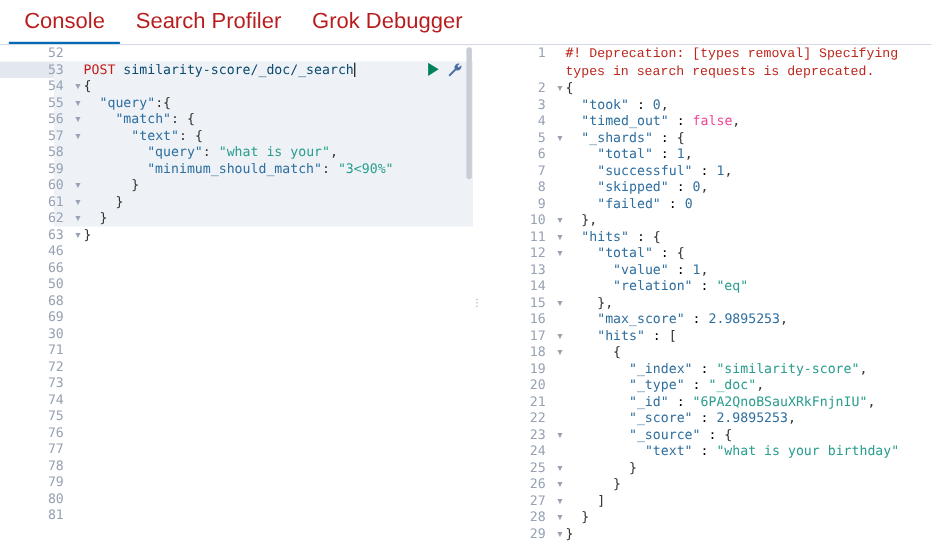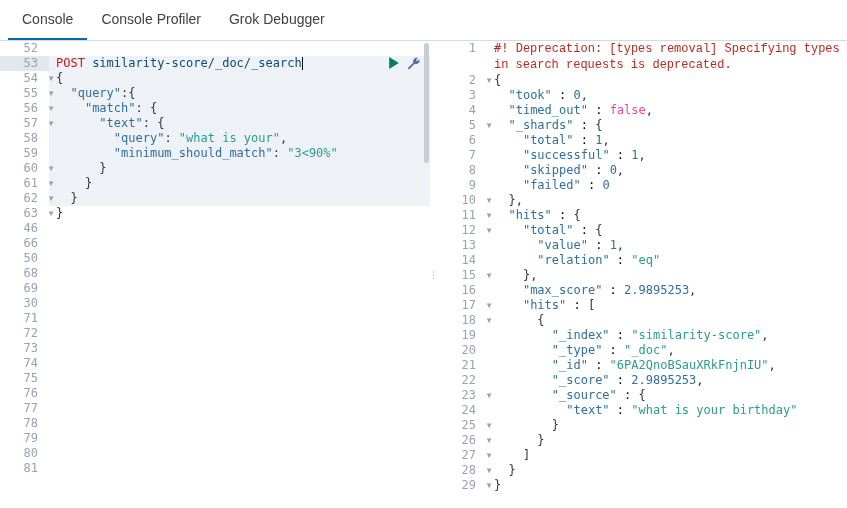--- a/index.html
+++ b/index.html
@@ -15,22 +15,22 @@
     display: flex;
     border-bottom: 1px solid #d3dae6;
     padding: 0 8px;
     height: 40px;
     align-items: stretch;
   }
   .tab {
     display: flex;
     align-items: center;
     padding: 0 14px;
-    color: #404040;
-    font-size: 14px;
+    color: #b91c1c;
+    font-size: 20px;
     cursor: pointer;
     border-bottom: 2px solid transparent;
   }
   .tab.active {
     border-bottom: 2px solid #006bb4;
     font-weight: 500;
   }
   .panes {
     display: flex;
     height: calc(508px - 40px);
@@ -66,20 +66,21 @@
   .fold {
     display: inline-block;
     width: 10px;
     color: #98a2b3;
     text-align: center;
     user-select: none;
   }
   .code-line {
     white-space: pre;
     height: 15px;
+    margin-left: 20px;
   }
   .tok-method { color: #c41a16; }
   .tok-key { color: #2f6f9f; }
   .tok-str { color: #2a9d8f; }
   .tok-num { color: #2f6f9f; }
   .tok-bool { color: #ec4899; }
   .tok-path { color: #0c4a6e; }
   .tok-punc { color: #333; }
   .tok-warn { color: #bd271e; font-family: Liberation Mono, monospace; }
   .tok-warnkey { color: #bd271e; font-weight: 500; }
@@ -122,21 +123,21 @@
   }
   .left-scroll .thumb {
      position:absolute; right:1px; top:2px; width:5px; height:120px; background:#c9ced6; border-radius:3px;
   }
 </style>
 </head>
 <body>
 
 <div class="tabs">
   <div class="tab active">Console</div>
-  <div class="tab">Console Profiler</div>
+  <div class="tab">Search Profiler</div>
   <div class="tab">Grok Debugger</div>
 </div>
 
 <div class="panes">
 
   <div class="pane left">
     <div class="first-line-highlight"></div>
     <div class="block-highlight"></div>
     <div id="req-lines">
         <div class="code-line"><span class="gutter">52</span><span class="fold"> </span><span></span></div>

